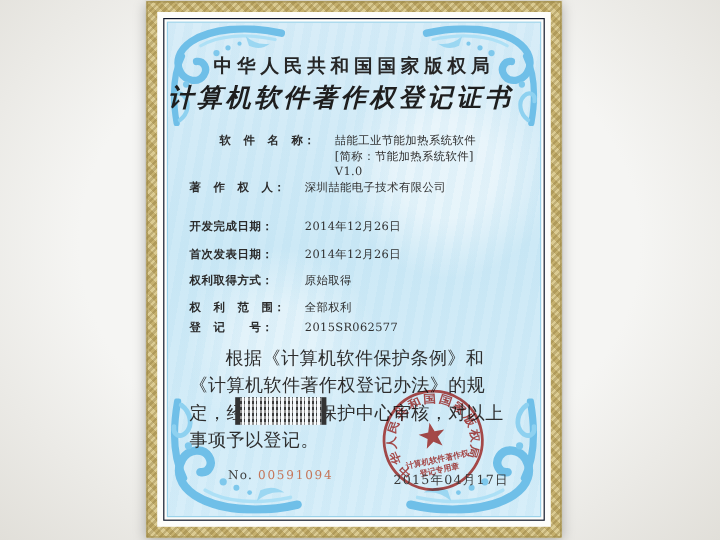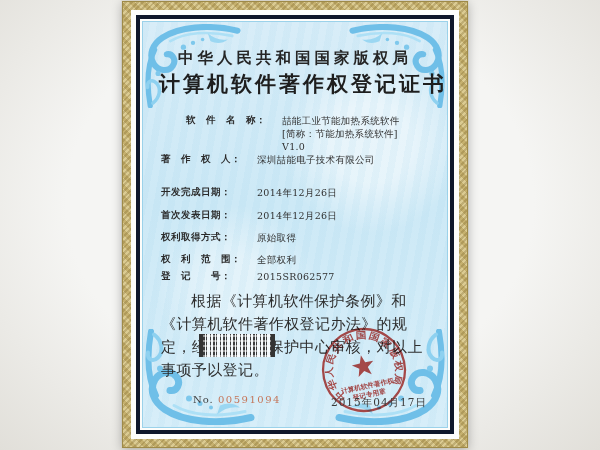--- a/index.html
+++ b/index.html
@@ -17,21 +17,21 @@
     background:
       repeating-linear-gradient(-45deg, rgba(120,98,40,.28) 0 2px, rgba(255,255,255,0) 2px 4px),
       repeating-linear-gradient(45deg, #c5b06e 0 4px, #dbcb92 4px 8px);
     box-shadow:inset 0 0 0 1px #9e8a48;
   }
   .white-mat{
     width:100%;height:100%;box-sizing:border-box;background:#fdfdfb;padding:5px;
   }
   .blue-frame{
     width:100%;height:100%;box-sizing:border-box;
-    border:4px solid #0f172a;padding:2px;
+    border:1px solid #0f172a;padding:2px;
   }
   .paper{
     width:100%;height:100%;box-sizing:border-box;position:relative;
     border:1px solid #9bd2ea;
     background:
       repeating-linear-gradient(100deg, rgba(130,196,226,.08) 0 7px, rgba(255,255,255,0) 7px 14px),
       radial-gradient(circle at 75% 30%, rgba(255,255,255,.5) 0 40px, rgba(255,255,255,0) 90px),
       radial-gradient(circle at 30% 65%, rgba(255,255,255,.4) 0 30px, rgba(255,255,255,0) 80px),
       linear-gradient(180deg,#d8edf8 0%, #cde9f6 45%, #d7eef9 100%);
     overflow:hidden;
@@ -39,22 +39,22 @@
   .flourish{position:absolute;width:96px;height:84px;pointer-events:none;}
   .fl-tl{left:2px;top:2px;}
   .fl-tr{right:2px;top:2px;transform:scaleX(-1);}
   .fl-bl{left:2px;bottom:2px;width:110px;height:96px;transform:scaleY(-1);}
   .fl-br{right:2px;bottom:2px;width:110px;height:96px;transform:scale(-1,-1);}
   .issuer{
     position:absolute;left:0;right:0;top:26px;text-align:center;
     font-size:15.5px;font-weight:bold;letter-spacing:4px;color:#262626;
   }
   .cert-title{
-    position:absolute;left:0;right:0;top:48px;text-align:right;
-    font-size:21px;font-weight:bold;letter-spacing:3px;color:#1e1e1e;
+    position:absolute;left:0;right:0;top:48px;text-align:left;
+    font-size:21px;font-weight:bold;letter-spacing:3px;color:#1e1e1e;font-style:italic;
   }
   .cert-no{
     position:absolute;right:30px;top:80px;font-size:7.5px;color:#4a4a4a;
     font-family:"DejaVu Serif", serif;letter-spacing:.5px;
   }
   .row{position:absolute;left:18px;display:flex;align-items:flex-start;}
   .row .lbl{
     width:96px;flex:0 0 96px;font-size:9.5px;font-weight:bold;color:#2b2b2b;
     letter-spacing:.5px;
   }

